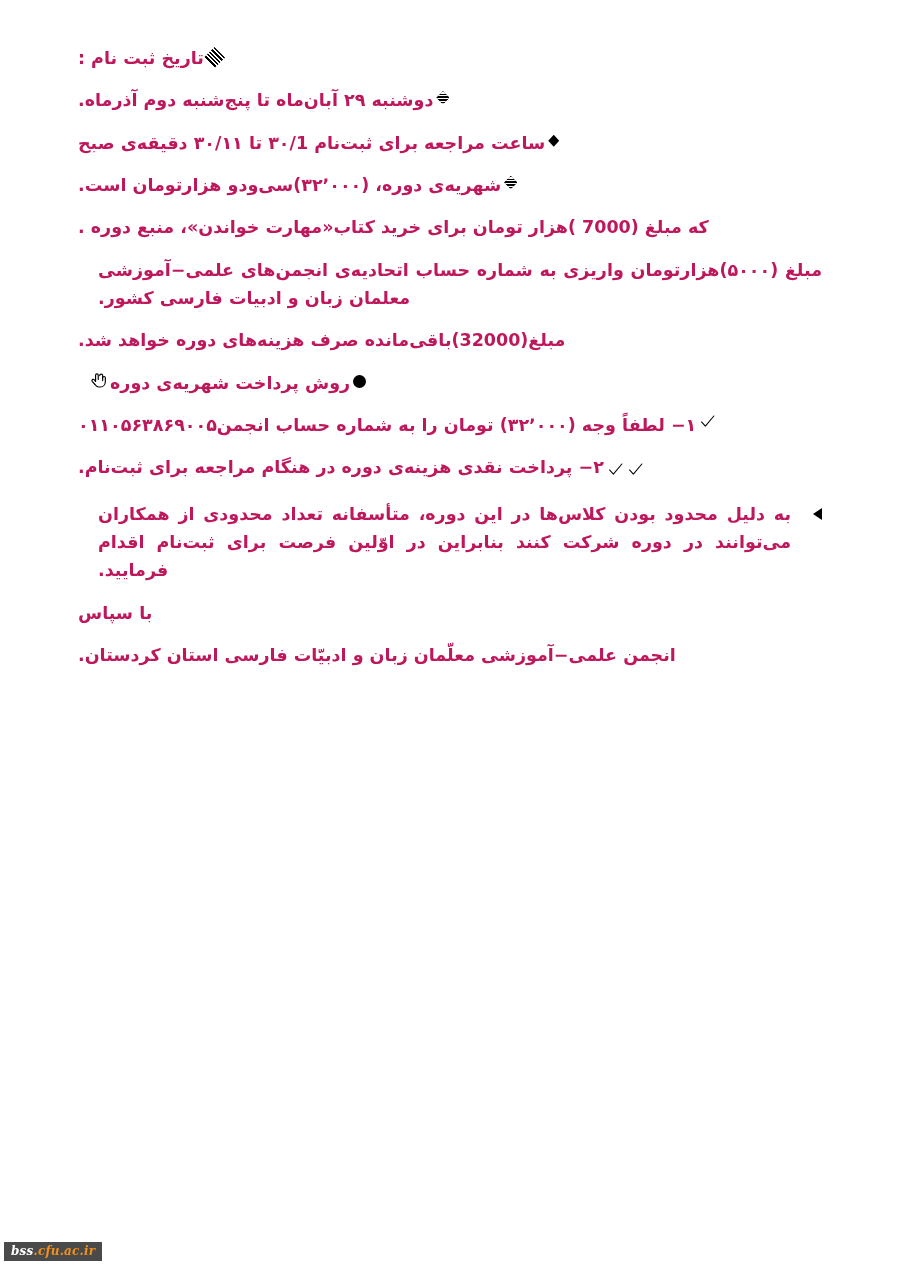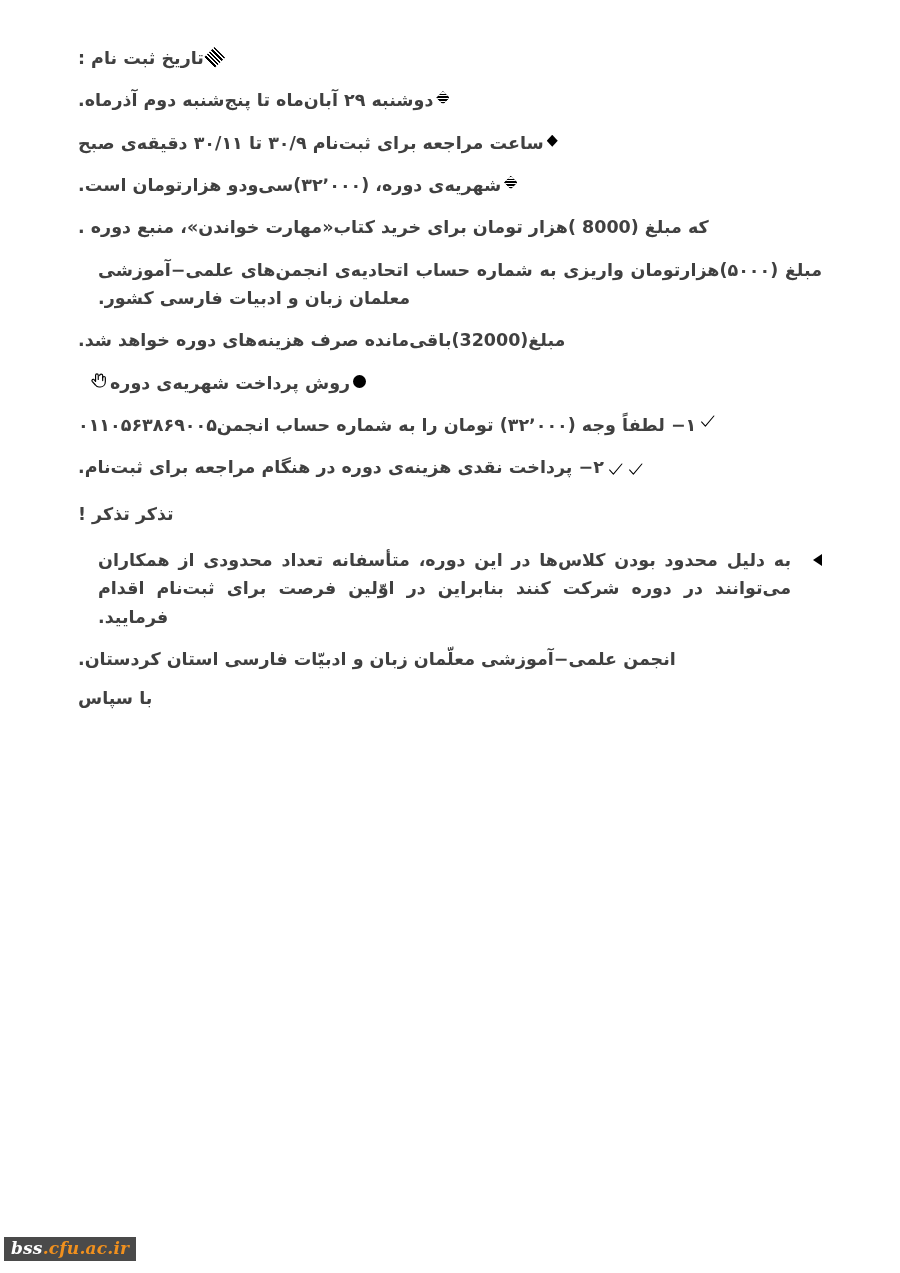--- a/index.html
+++ b/index.html
@@ -21,21 +21,21 @@
     top: 44px;
     right: 78px;
     left: 78px;
   }
   .line {
     display: flex;
     flex-direction: row;
     align-items: flex-start;
     justify-content: flex-end;
     font-weight: bold;
-    color: #404040;
+    color: #be185d;
     font-size: 17.5px;
     line-height: 1.62;
     margin: 0 0 10px 0;
     text-align: right;
     direction: rtl;
   }
   .line.gap-md { margin-bottom: 14px; }
   .line.gap-lg { margin-bottom: 18px; align-items: center; }
 
   .txt {
@@ -115,21 +115,21 @@
 
   
   .watermark {
     position: absolute;
     left: 4px;
     bottom: 12px;
     background: #4a4a4a;
     padding: 3px 7px 4px 7px;
     direction: ltr;
     font-family: "DejaVu Serif", "Liberation Serif", serif;
-    font-size: 17px;
+    font-size: 12px;
     font-weight: bold;
     font-style: italic;
     letter-spacing: 0.2px;
     line-height: 1;
   }
   .wm-a { color: #ffffff; }
   .wm-b { color: #f0901e; }
 </style>
 </head>
 <body>
@@ -142,30 +142,30 @@
       <span class="txt rightonly">تاریخ ثبت نام :</span>
     </div>
 
     <div class="line gap-md">
       <span class="bullet bul-diamond-stripe"></span>
       <span class="txt rightonly">دوشنبه ۲۹ آبان‌ماه تا پنج‌شنبه دوم آذرماه.</span>
     </div>
 
     <div class="line gap-md">
       <span class="bullet bul-diamond-solid"></span>
-      <span class="txt rightonly">ساعت مراجعه برای ثبت‌نام ۳۰/۹ تا ۳۰/۱۱ دقیقه‌ی صبح</span>
+      <span class="txt rightonly">ساعت مراجعه برای ثبت‌نام ۳۰/1 تا ۳۰/۱۱ دقیقه‌ی صبح</span>
     </div>
 
     <div class="line gap-md">
       <span class="bullet bul-diamond-stripe"></span>
       <span class="txt rightonly">شهریه‌ی دوره، (۳۲٬۰۰۰)سی‌ودو هزارتومان است.</span>
     </div>
 
     <div class="line gap-md">
-      <span class="txt rightonly">که مبلغ (8000 )هزار تومان برای خرید کتاب«مهارت خواندن»، منبع دوره .</span>
+      <span class="txt rightonly">که مبلغ (7000 )هزار تومان برای خرید کتاب«مهارت خواندن»، منبع دوره .</span>
     </div>
 
     <div class="line gap-md">
       <span class="txt justify">مبلغ (۵۰۰۰)هزارتومان واریزی به شماره حساب اتحادیه‌ی انجمن‌های علمی−آموزشی معلمان زبان و ادبیات فارسی کشور.</span>
     </div>
 
     <div class="line gap-md">
       <span class="txt rightonly">مبلغ(32000)باقی‌مانده صرف هزینه‌های دوره خواهد شد.</span>
     </div>
 
@@ -197,35 +197,32 @@
         </svg>
       </span>
       <span class="bul-check">
         <svg width="17" height="17" viewBox="0 0 20 20" fill="none" stroke="#000" stroke-width="1.2" stroke-linecap="round" stroke-linejoin="round">
           <path d="M3 10.5 L7.5 15.5 L17.5 3.5"></path>
         </svg>
       </span>
       <span class="txt rightonly">۲− پرداخت نقدی هزینه‌ی دوره در هنگام مراجعه برای ثبت‌نام.</span>
     </div>
 
-    <div class="line gap-lg">
-      <span class="txt rightonly">تذکر تذکر !</span>
-    </div>
 
     <div class="line gap-md">
       <span class="bullet bul-triangle"></span>
       <span class="txt justify">به دلیل محدود بودن کلاس‌ها در این دوره، متأسفانه تعداد محدودی از همکاران می‌توانند در دوره شرکت کنند بنابراین در اوّلین فرصت برای ثبت‌نام اقدام فرمایید.</span>
     </div>
 
+    <div class="line gap-md">
+      <span class="txt rightonly">با سپاس</span>
+    </div>
+
     <div class="line">
       <span class="txt rightonly">انجمن علمی−آموزشی معلّمان زبان و ادبیّات فارسی استان کردستان.</span>
-    </div>
-
-    <div class="line gap-md">
-      <span class="txt rightonly">با سپاس</span>
     </div>
 
   </div>
 
   <div class="watermark">
     <span class="wm-a">bss</span><span class="wm-b">.cfu.ac.ir</span>
   </div>
 </div>
 
 </body></html>

